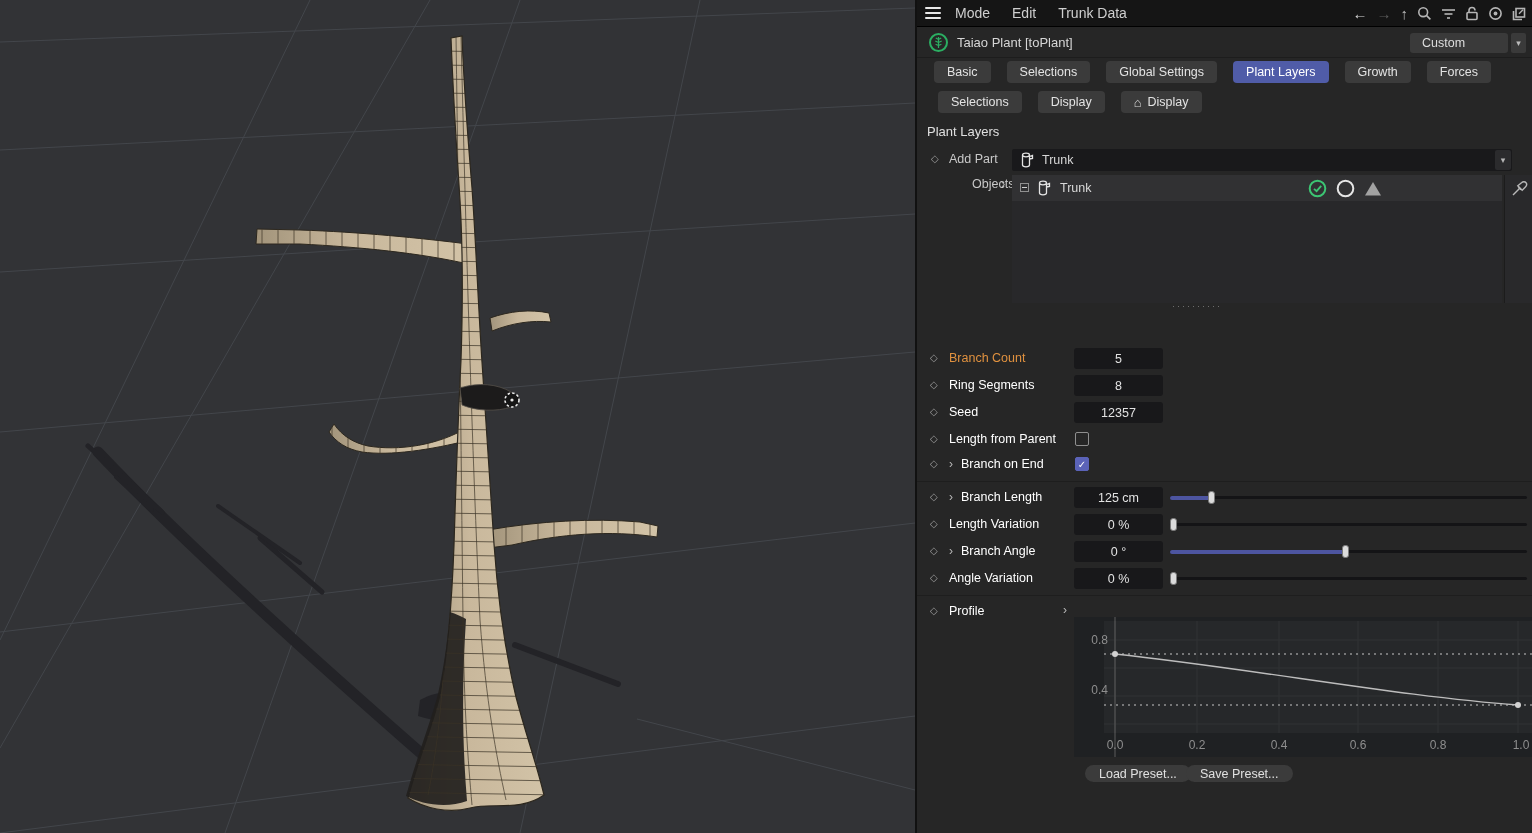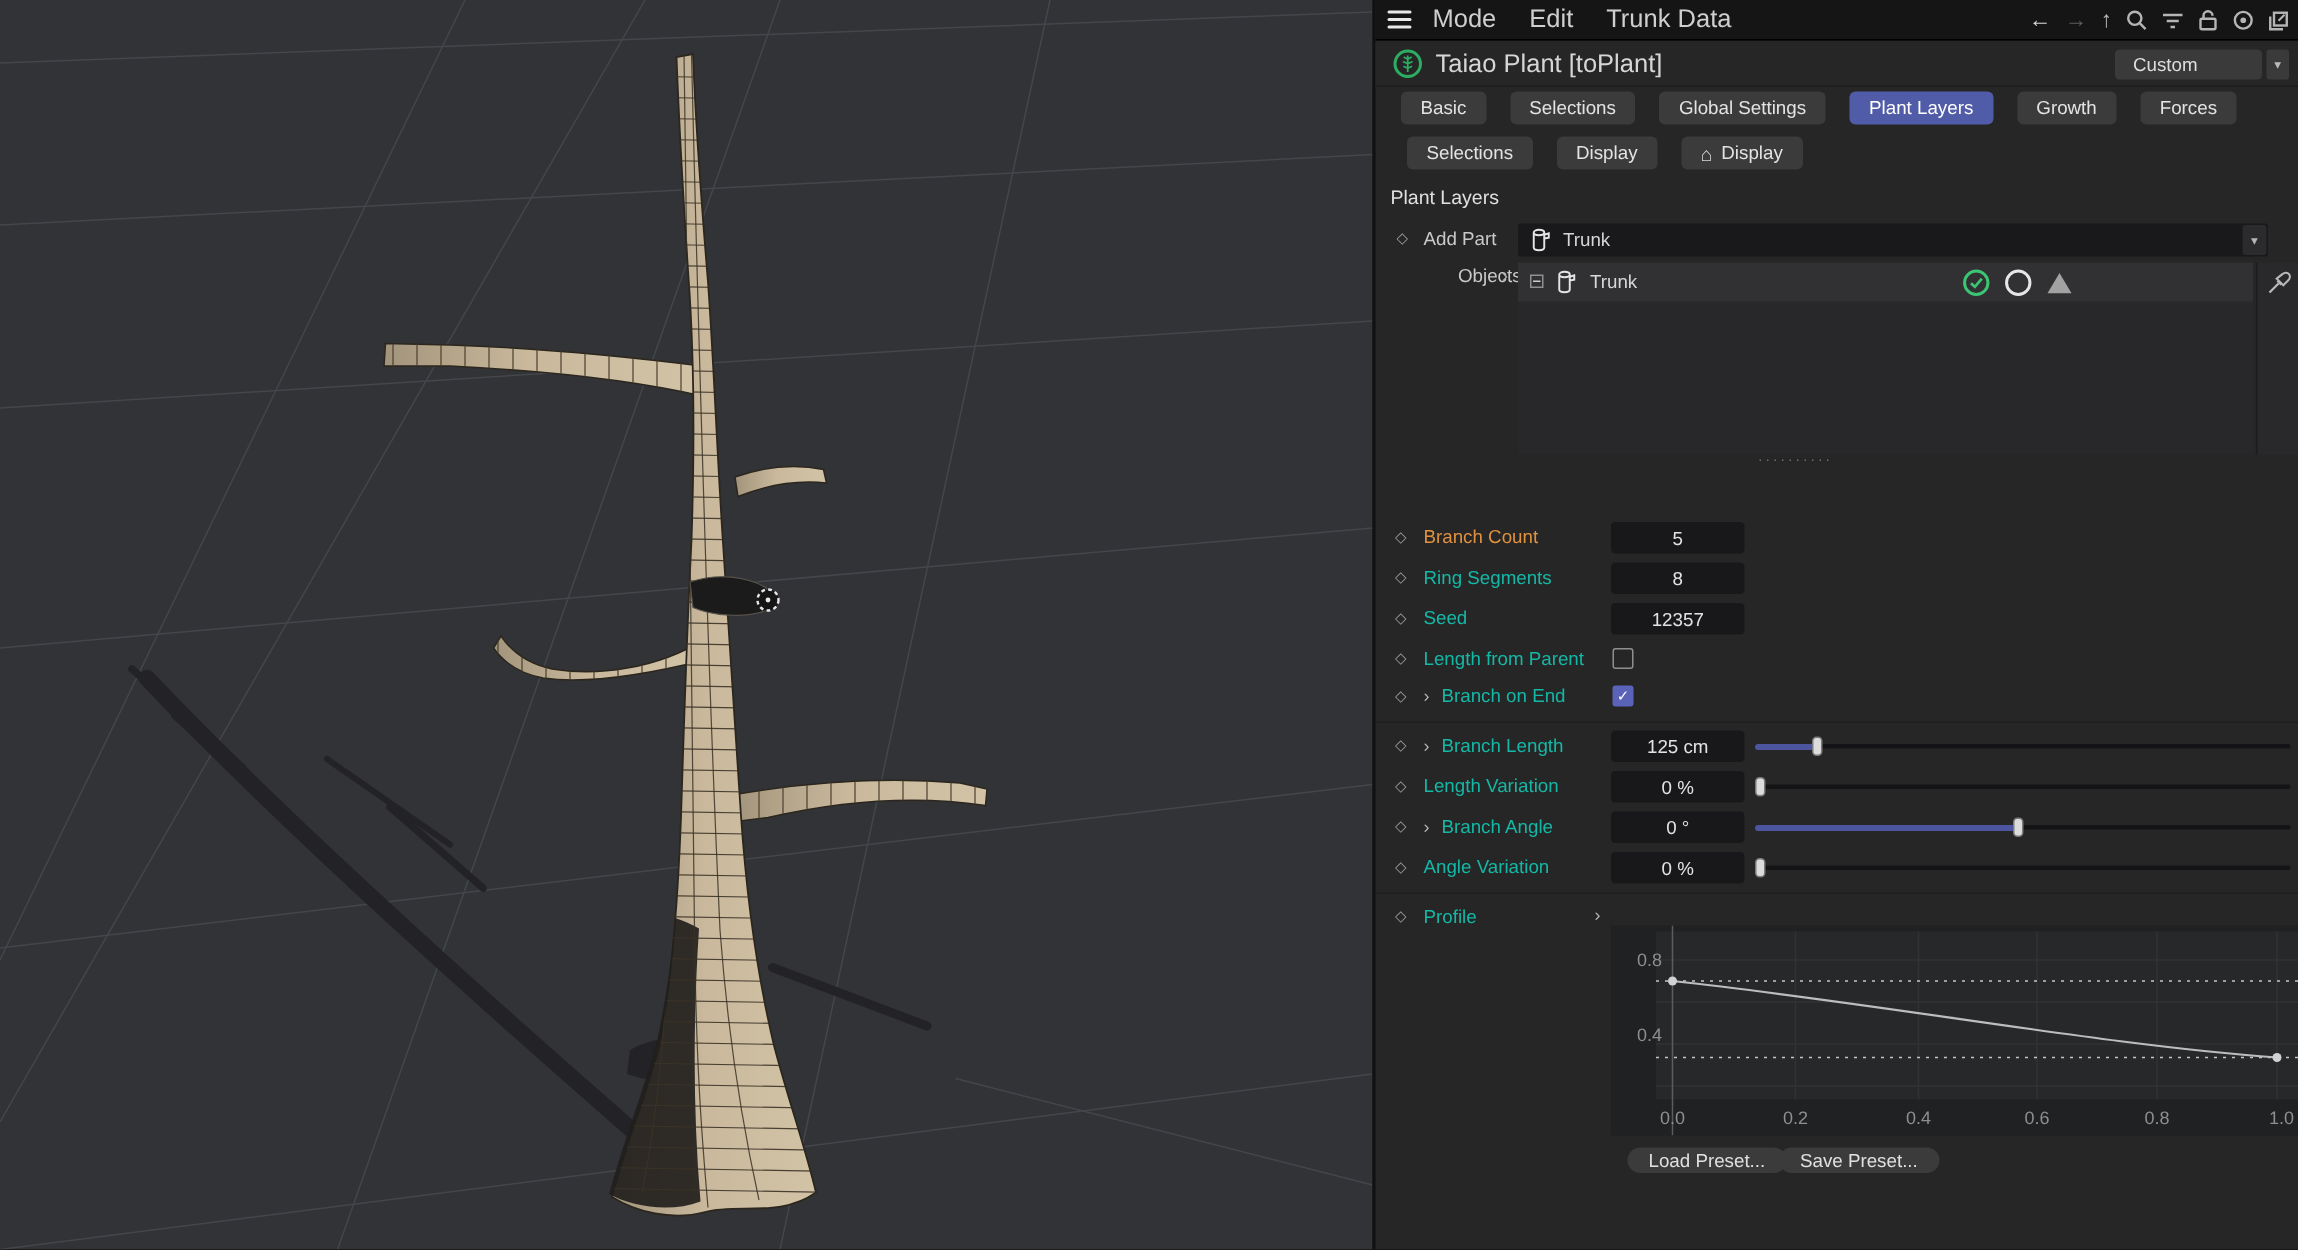--- a/index.html
+++ b/index.html
@@ -13,32 +13,32 @@
 
   
   .panel { position:absolute; left:915px; top:0; width:617px; height:833px;
     background:#262626; border-left:2px solid #111; color:#c9c9c9; font-size:12.5px; }
 
   
   .menubar { position:absolute; left:0; top:0; width:617px; height:27px; background:#151515;
     border-bottom:1px solid #000; display:flex; align-items:center; padding-left:8px; }
   .hamburger { width:16px; height:12px; display:flex; flex-direction:column; justify-content:space-between; margin-right:14px; cursor:pointer; }
   .hamburger i { height:2px; background:#e8e8e8; border-radius:1px; }
-  .menubar .mitem { color:#cfcfcf; margin-right:22px; cursor:default; font-size:17px; }
+  .menubar .mitem { color:#cfcfcf; margin-right:22px; cursor:default; font-size:14px; }
   .mb-icons { position:absolute; right:8px; top:0; height:27px; display:flex; align-items:center; gap:9px; }
   .mb-icons .uarr { font-size:15px; color:#b9b9b9; line-height:1; }
   .mb-icons .dim { color:#5c5c5c; }
   .mb-icons svg { display:block; }
 
   
   .titlerow { position:absolute; left:0; top:28px; width:617px; height:30px; background:#262626;
     display:flex; align-items:center; border-bottom:1px solid #1d1d1d; }
   .obj-icon { width:19px; height:19px; border-radius:50%; border:2px solid #2bae62;
     margin-left:12px; margin-right:9px; display:flex; align-items:center; justify-content:center; }
-  .titletext { color:#d6d6d6; font-size:17px; }
+  .titletext { color:#d6d6d6; font-size:13px; }
   .preset-box { position:absolute; left:493px; top:5px; width:98px; height:20px; background:#3a3a3a;
     border-radius:3px; color:#dedede; display:flex; align-items:center; padding-left:12px; cursor:pointer; }
   .preset-arrow { position:absolute; left:594px; top:5px; width:15px; height:20px; background:#3a3a3a;
     border-radius:2px; color:#bbb; font-size:9px; display:flex; align-items:center; justify-content:center; cursor:pointer; }
 
   
   .tabs1 { position:absolute; left:17px; top:61px; display:flex; gap:16px; }
   .tabs2 { position:absolute; left:21px; top:91px; display:flex; gap:16px; }
   .tab { height:22px; background:#3b3b3b; border:none; border-radius:4px; color:#e3e3e3;
     font-size:12.5px; padding:0 13px; font-family:inherit; cursor:pointer; display:flex; align-items:center; gap:6px; }
@@ -75,21 +75,21 @@
   .dots-handle { position:absolute; left:255px; top:301px; color:#787878; font-size:9px; letter-spacing:2px; cursor:row-resize; }
 
   
   .subtabs { position:absolute; left:105px; top:318px; display:flex; gap:6px; }
   .tab.active-gray { background:#5c5c5c; color:#fff; }
 
   
   .prow { position:absolute; left:0; width:617px; height:22px; }
   .prow .dia { position:absolute; left:13px; top:4px; }
   .prow .chev { position:absolute; left:32px; top:3px; color:#b8b8b8; font-size:12px; }
-  .prow .plabel { position:absolute; left:32px; top:3px; color:#14b8a6; white-space:nowrap; }
+  .prow .plabel { position:absolute; left:32px; top:3px; color:#ffffff; white-space:nowrap; }
   .prow .plabel.indent { left:44px; }
   .prow .plabel.orange { color:#e0913f; }
   .pvalue { position:absolute; left:157px; top:0; width:89px; height:21px; background:#18181a;
     border-radius:3px; color:#e2e2e2; display:flex; align-items:center; justify-content:center; cursor:text; }
   .checkbox { position:absolute; left:158px; top:3px; width:14px; height:14px; border:1px solid #8f8f8f;
     border-radius:2px; background:transparent; cursor:pointer; }
   .checkbox.checked { background:#5b63b8; border-color:#5b63b8; color:#fff; font-size:10px;
     display:flex; align-items:center; justify-content:center; }
   .slider { position:absolute; left:253px; top:0; width:357px; height:21px; cursor:pointer; }
   .slider .track { position:absolute; left:0; top:9px; width:357px; height:3px; background:#141416; border-radius:2px; }

